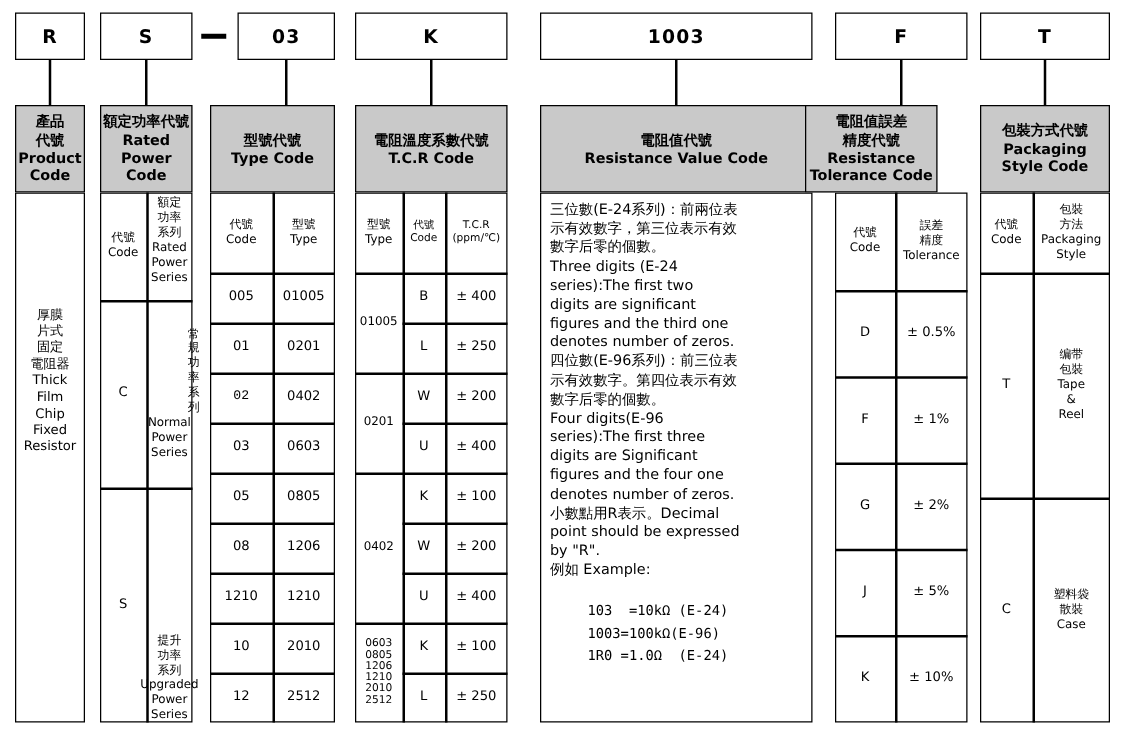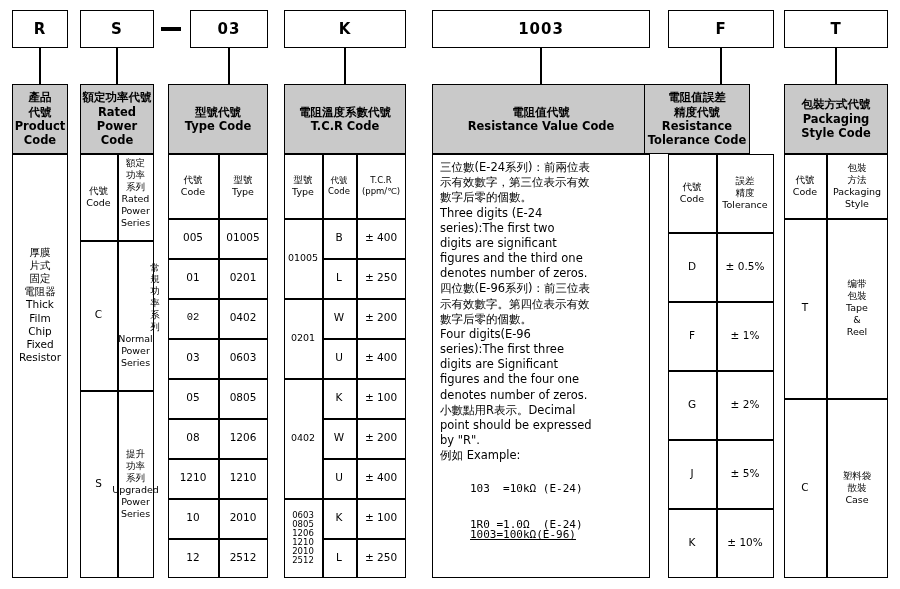--- a/index.html
+++ b/index.html
@@ -181,21 +181,21 @@
     <div style="white-space:pre-line;margin-left:39px;">常規
 功率
 系列</div>
     <div style="white-space:pre-line;">Normal
 Power
 Series</div>
   </div>
   <div class="cellt" style="left:80px; top:390px; width:37px; height:188px;">
     <div>S</div>
   </div>
-  <div class="cellt small" style="left:117px; top:390px; width:37px; height:188px;">
+  <div class="cellt small" style="left:117px; top:390px; width:37px; height:188px;justify-content:flex-end;">
     <div style="white-space:pre-line;">提升
 功率
 系列</div>
     <div style="white-space:pre-line;">Upgraded
 Power
 Series</div>
   </div>
 
   <div class="header-cell" style="left:168px; top:84px; width:100px; height:70px;">
     <div class="cn">型號代號</div>
@@ -404,21 +404,21 @@
 Four digits(E-96
 series):The first three
 digits are Significant
 figures and the four one
 denotes number of zeros.
 小數點用R表示。Decimal
 point should be expressed
 by "R".
 例如 Example:</div>
   <div class="para mono" style="left:470px; top:482px; width:180px; font-size:11px;">103  =10kΩ (E-24)</div>
-  <div class="para mono" style="left:470px; top:528px; width:180px; font-size:11px;text-decoration:underline;">1003=100kΩ(E-96)</div>
+  <div class="para mono" style="left:470px; top:500px; width:180px; font-size:11px;">1003=100kΩ(E-96)</div>
   <div class="para mono" style="left:470px; top:518px; width:180px; font-size:11px;">1R0 =1.0Ω  (E-24)</div>
 
   <div class="header-cell" style="left:644px; top:84px; width:106px; height:70px;">
     <div class="cn" style="white-space:pre-line;">電阻值誤差
 精度代號</div>
     <div class="en" style="white-space:pre-line;">Resistance
 Tolerance Code</div>
   </div>
   <div class="body-box" style="left:668px; top:154px; width:106px; height:424px;"></div>
   <div class="vline" style="left:716px; top:154px; height:424px;"></div>

